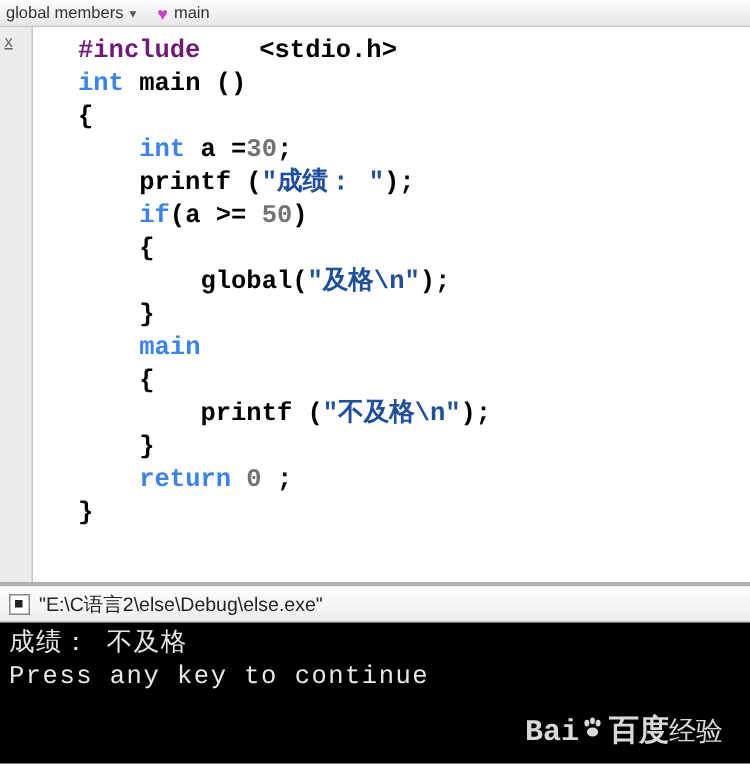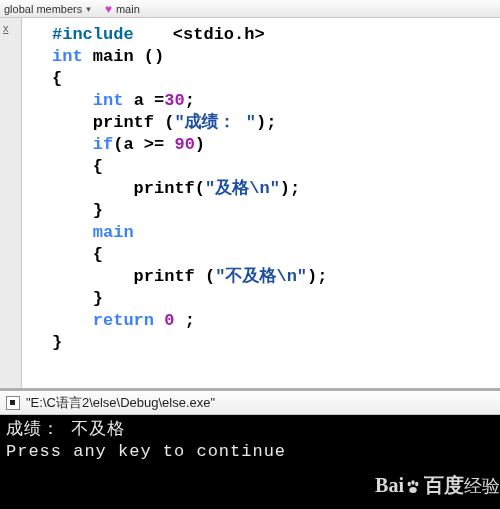--- a/index.html
+++ b/index.html
@@ -53,25 +53,25 @@
     padding: 6px 6px 6px 30px;
     font-family: Consolas, "Courier New", monospace;
     font-size: 17px;
     font-weight: bold;
     line-height: 22px;
     white-space: pre;
     overflow: hidden;
     color: #000;
   }
   .kw { color: #3b82f6; }
-  .pp { color: #0369a1; }
+  .pp { color: #701a75; }
   .inc { color: #000; margin-left: 29px; }
   .str { color: #1f4fa0; }
   .fn  { color: #000; }
-  .num { color: #a21caf; }
+  .num { color: #737373; }
   .norm{ color: #000; }
   .console-window {
     border-top: 1px solid #b0b0b0;
   }
   .console-title {
     height: 24px;
     background: linear-gradient(#fdfdfd,#eeeeee);
     border-bottom: 1px solid #c8c8c8;
     display: flex;
     align-items: center;
@@ -100,25 +100,25 @@
     font-family: "SimSun","NSimSun","Courier New",monospace;
     font-size: 17px;
     line-height: 22px;
     padding: 4px 6px;
     height: 118px;
     white-space: pre;
     letter-spacing: 1px;
   }
   .watermark {
     position: absolute;
-    right: 0;
+    right: 18px;
     bottom: 8px;
     text-align: left;
     color: #d8d8d8;
-    font-family: Liberation Serif, serif;
+    font-family: Liberation Mono, monospace;
     pointer-events: none;
   }
   .watermark .line1 { font-size: 20px; font-weight: bold; letter-spacing:0;}
   .watermark .line1 .cn{ font-weight: normal; font-size:18px;}
   .watermark .line2 { font-size: 11px; color:#bcbcbc; margin-top:-2px;}
   .watermark .paw{
     display:inline-block; vertical-align:middle; margin:0 2px 4px 0;
   }
   .watermark svg{ display:inline-block; vertical-align:middle;}
 </style>
@@ -134,23 +134,23 @@
 
 <div class="editor-area">
   <div class="gutter">
     <span class="close-x">x</span>
   </div>
   <div class="code" id="code"><span class="pp">#include </span><span class="inc">&lt;stdio.h&gt;</span>
 <span class="kw">int </span><span class="fn">main </span><span class="norm">()</span>
 <span class="norm">{</span>
 <span class="norm">    </span><span class="kw">int </span><span class="norm">a </span><span class="norm">=</span><span class="num">30</span><span class="norm">;</span>
 <span class="norm">    printf (</span><span class="str">"成绩： "</span><span class="norm">);</span>
-<span class="norm">    </span><span class="kw">if</span><span class="norm">(a &gt;= </span><span class="num">90</span><span class="norm">)</span>
+<span class="norm">    </span><span class="kw">if</span><span class="norm">(a &gt;= </span><span class="num">50</span><span class="norm">)</span>
 <span class="norm">    {</span>
-<span class="norm">        printf(</span><span class="str">"及格\n"</span><span class="norm">);</span>
+<span class="norm">        global(</span><span class="str">"及格\n"</span><span class="norm">);</span>
 <span class="norm">    }</span>
 <span class="norm">    </span><span class="kw">main</span>
 <span class="norm">    {</span>
 <span class="norm">        printf (</span><span class="str">"不及格\n"</span><span class="norm">);</span>
 <span class="norm">    }</span>
 <span class="norm">    </span><span class="kw">return </span><span class="num">0 </span><span class="norm">;</span>
 <span class="norm">}</span>
 </div>
 </div>
 

